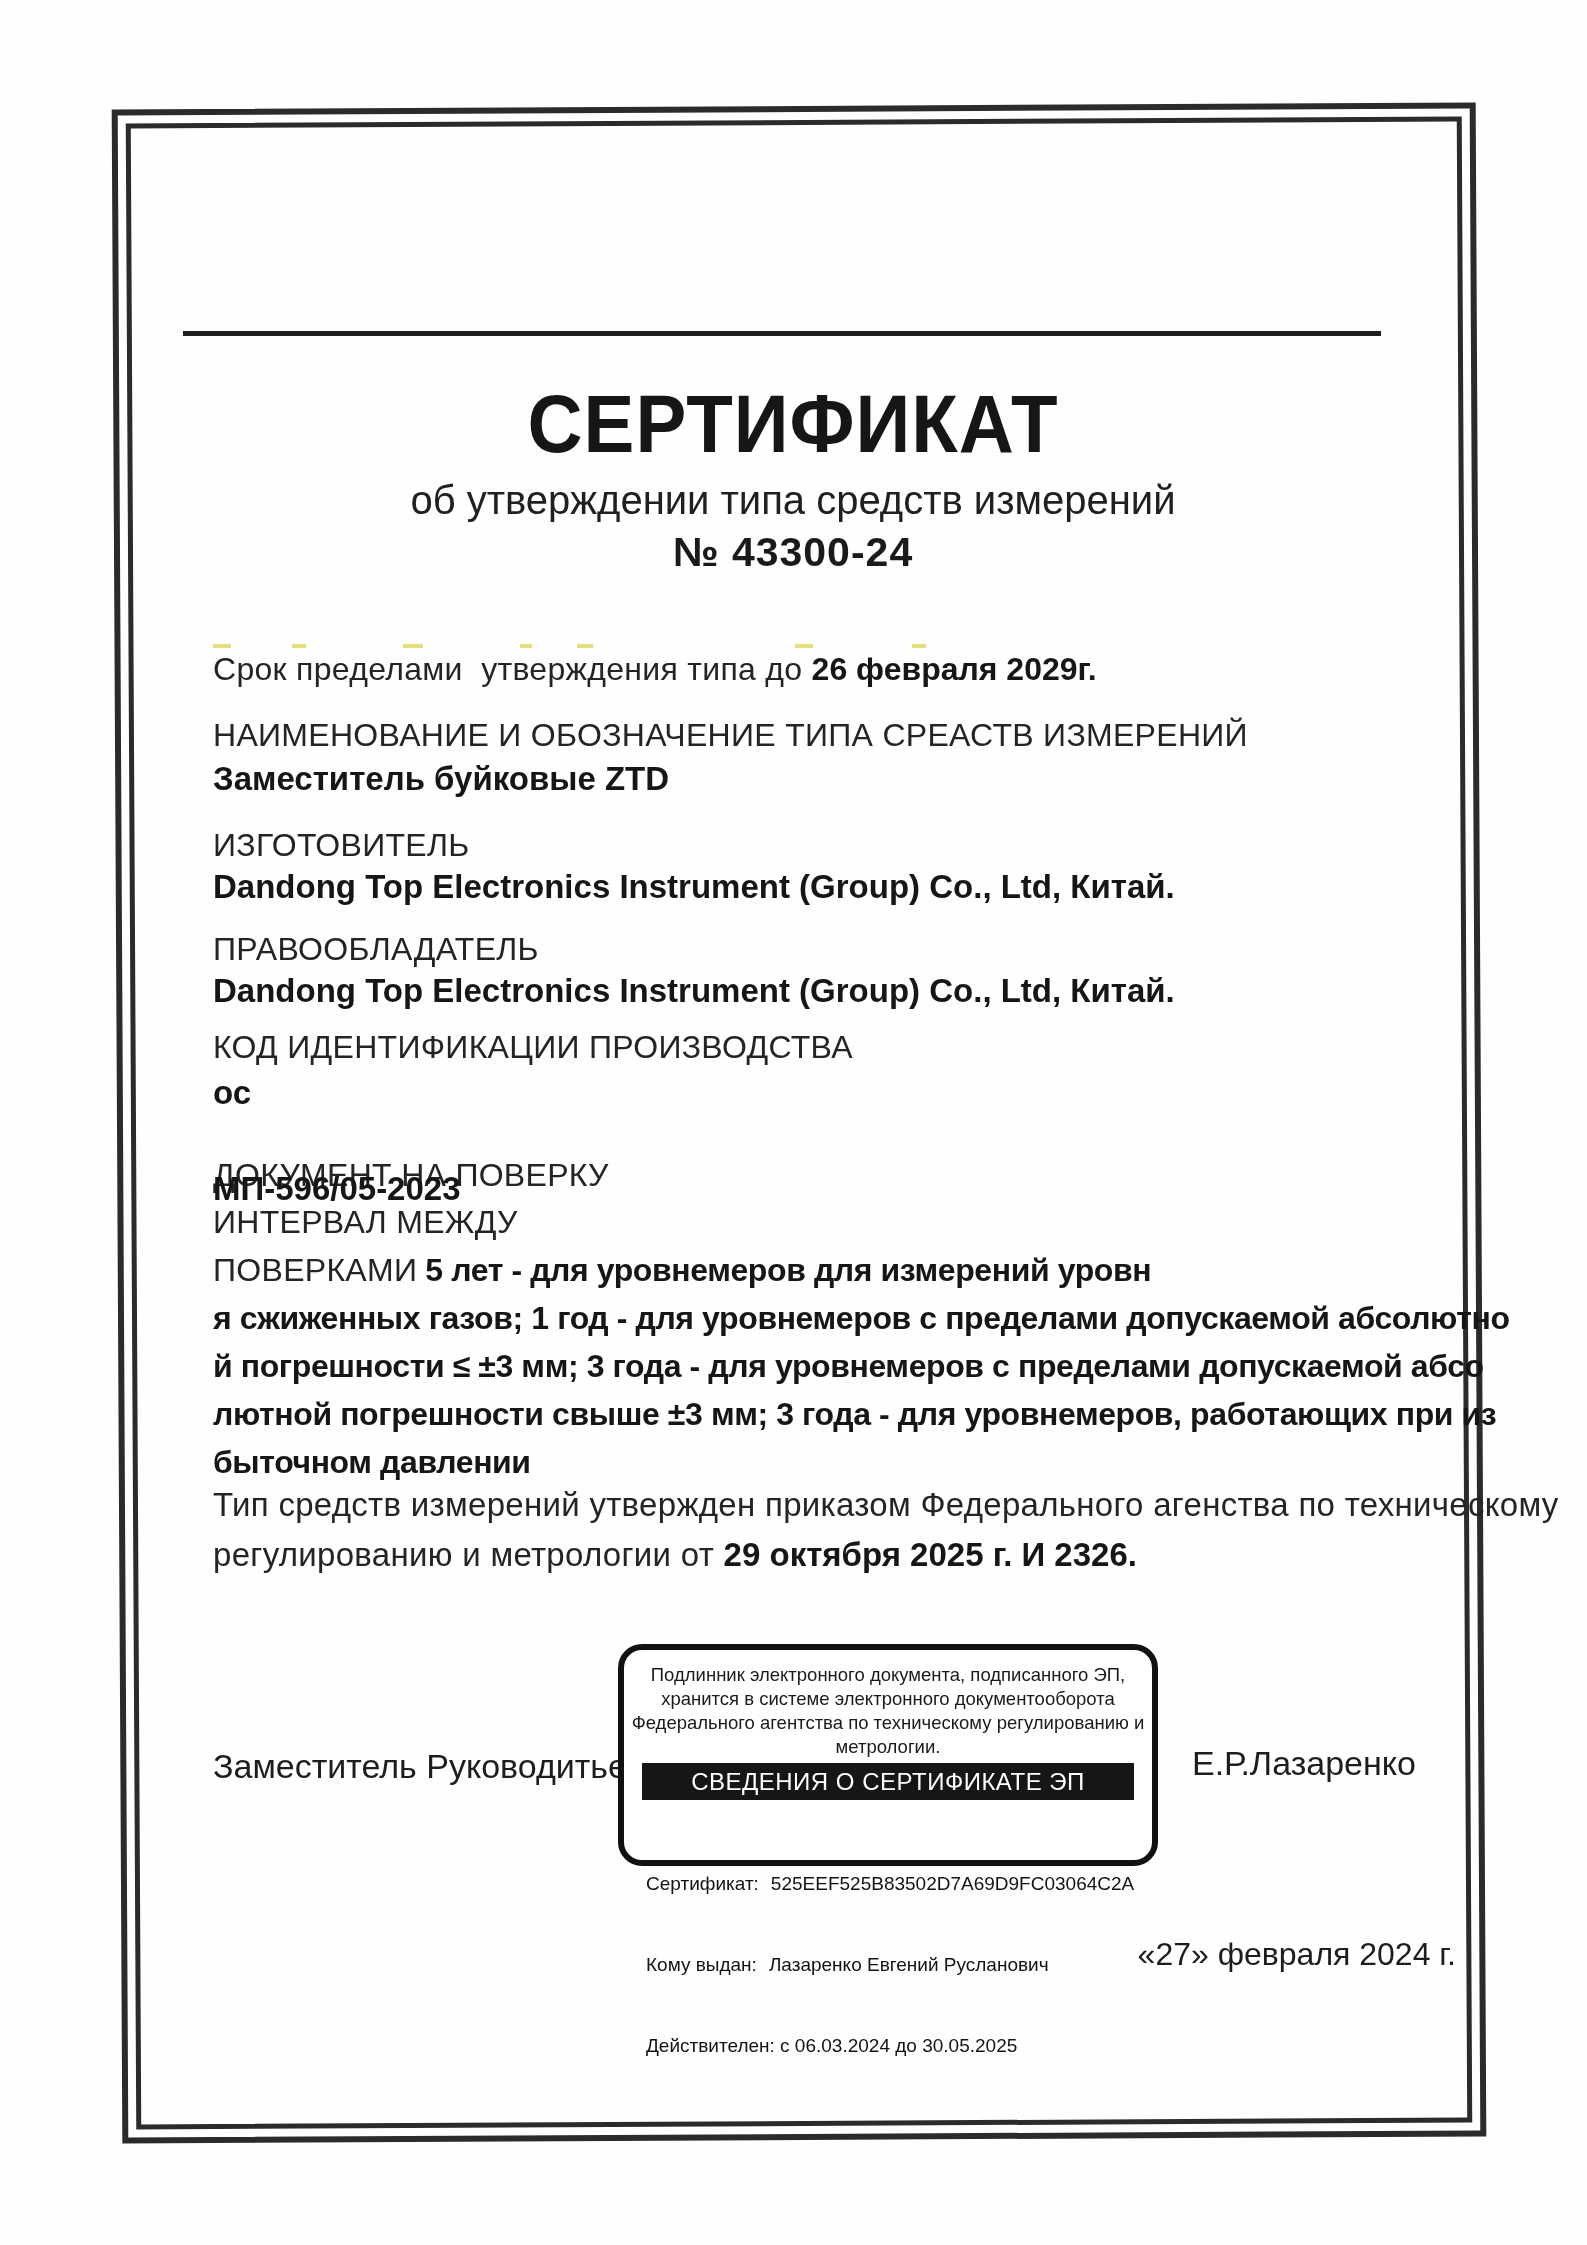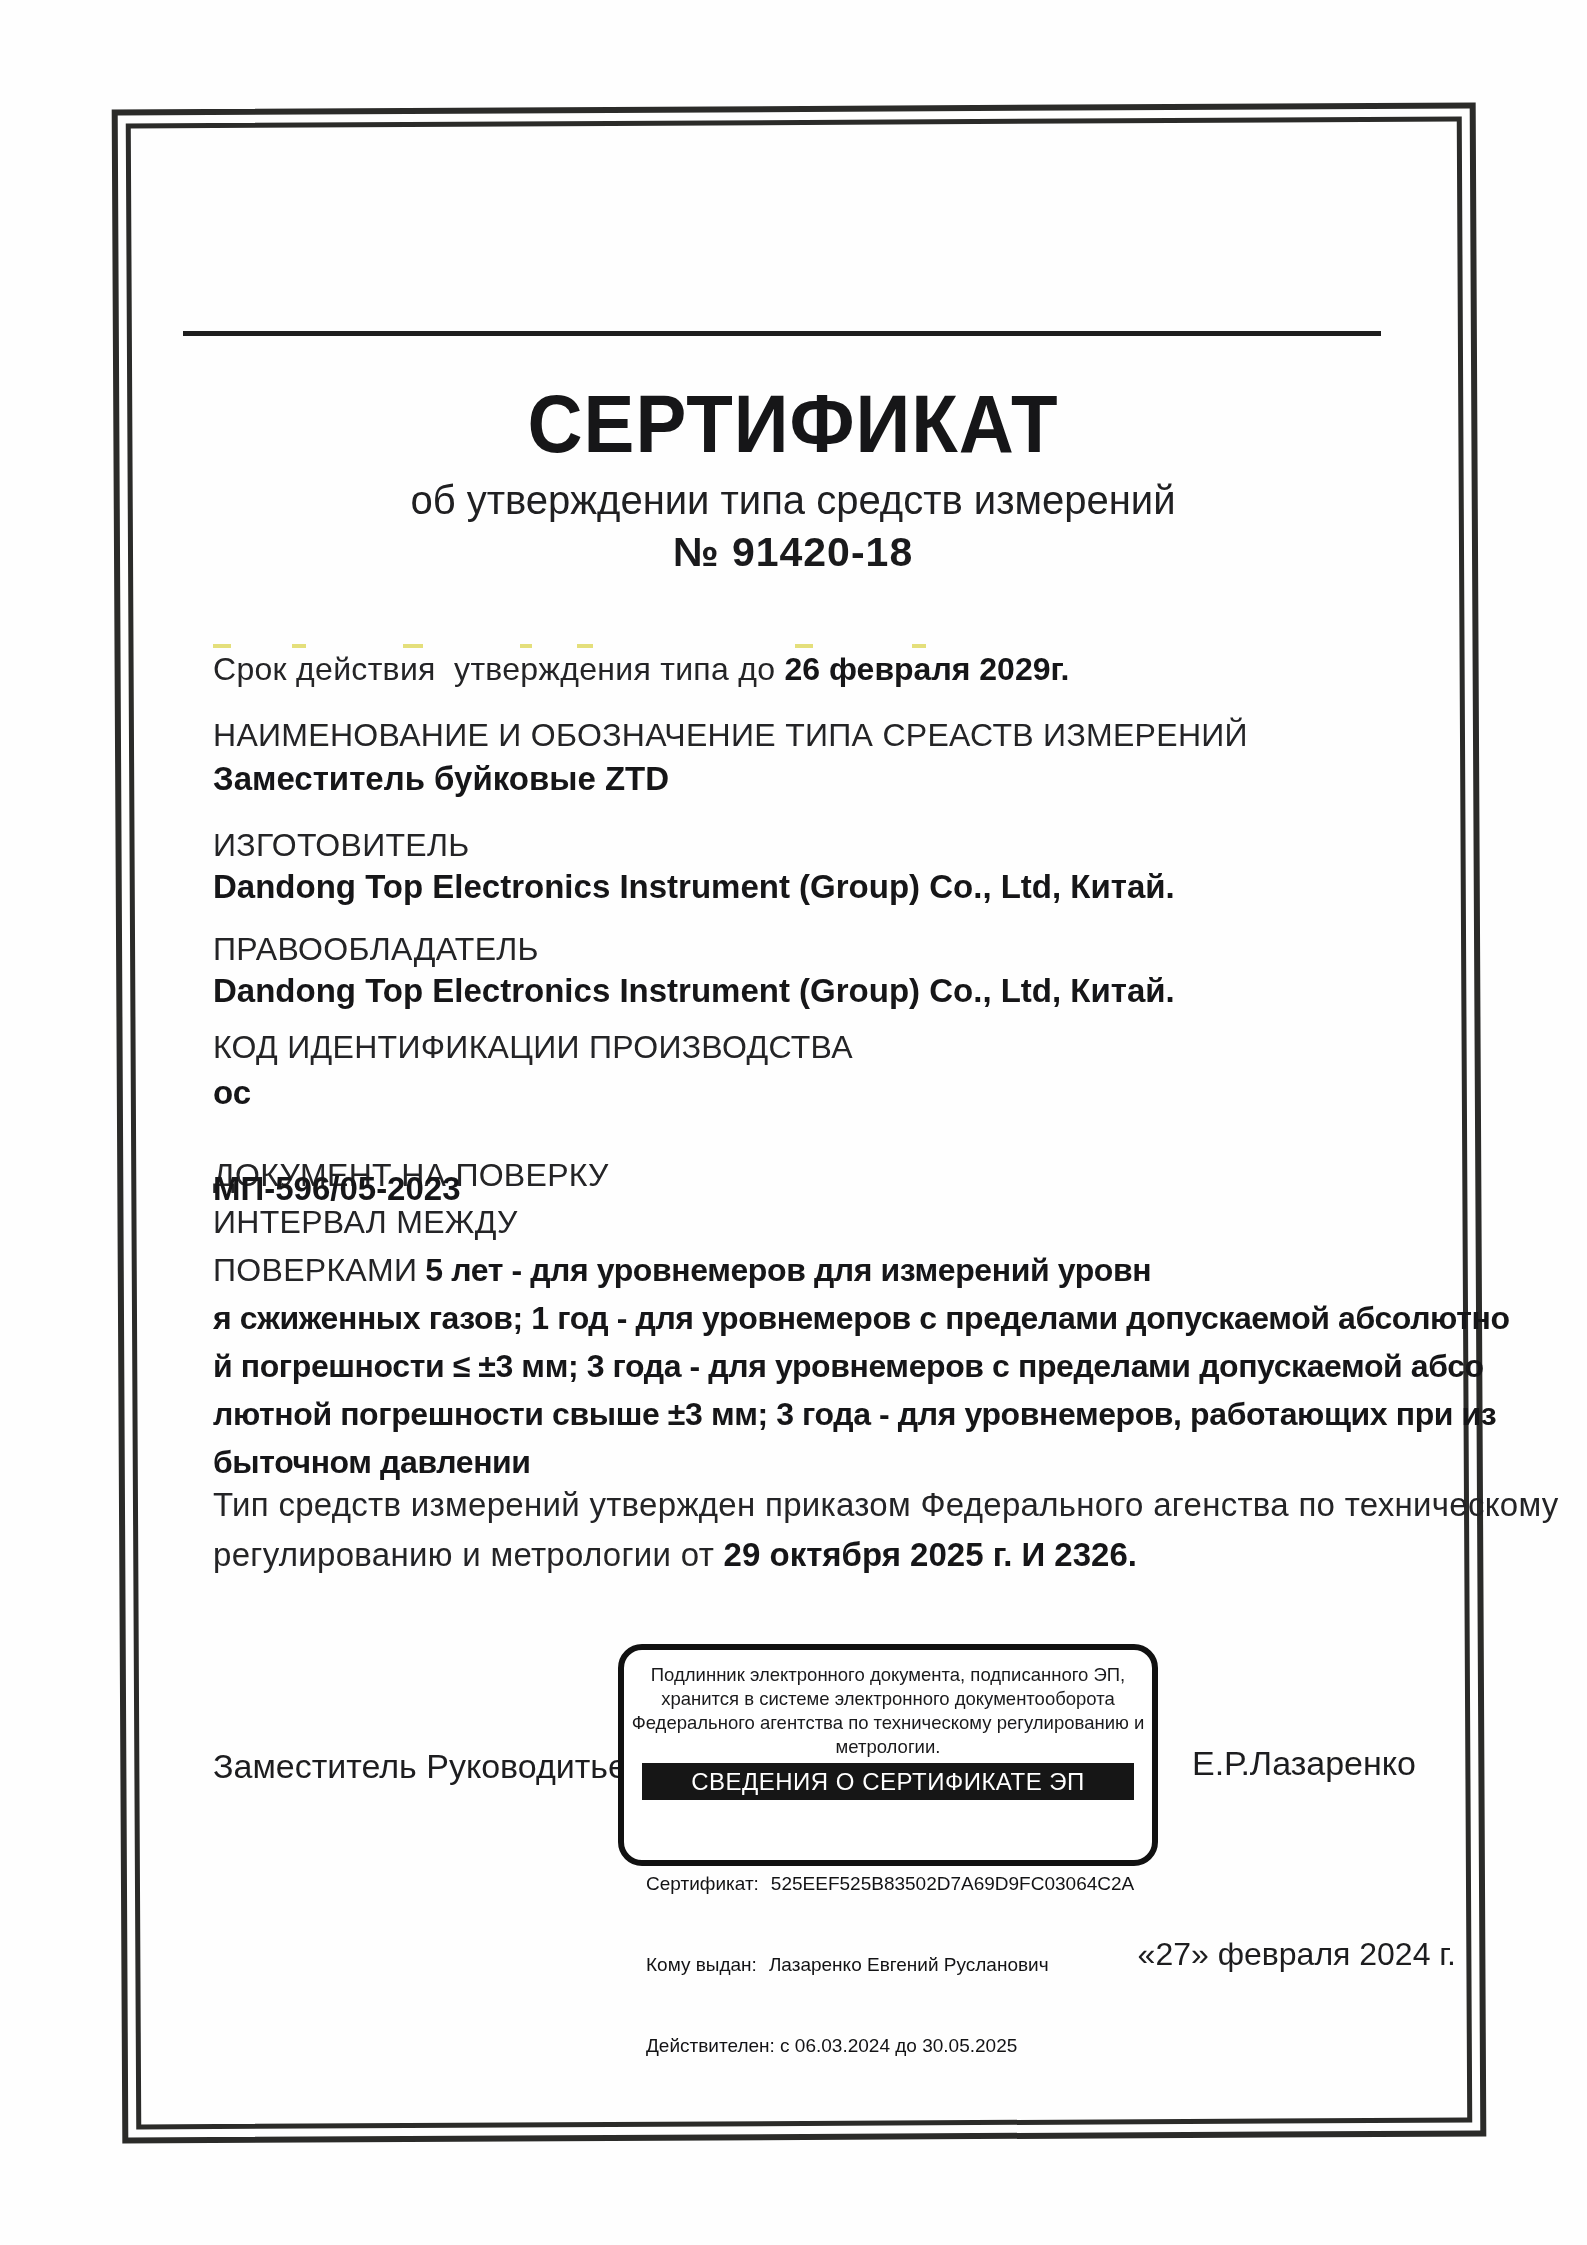--- a/index.html
+++ b/index.html
@@ -84,23 +84,23 @@
   <div class="dash" style="left:520px;width:12px;"></div>
   <div class="dash" style="left:577px;width:16px;"></div>
   <div class="dash" style="left:795px;width:18px;"></div>
   <div class="dash" style="left:912px;width:14px;"></div>
 
 
   <div class="rule"></div>
 
   <div class="doc-title">СЕРТИФИКАТ</div>
   <div class="doc-subtitle">об утверждении типа средств измерений</div>
-  <div class="doc-number">№ 91420-18</div>
+  <div class="doc-number">№ 43300-24</div>
 
-  <div class="line" style="top:646px;"><span class="t">Срок действия  утверждения типа до </span><span class="b">26 февраля 2029г.</span></div>
+  <div class="line" style="top:646px;"><span class="t">Срок пределами  утверждения типа до </span><span class="b">26 февраля 2029г.</span></div>
 
   <div class="line t" style="top:712px;">НАИМЕНОВАНИЕ И ОБОЗНАЧЕНИЕ ТИПА СРЕАСТВ ИЗМЕРЕНИЙ</div>
   <div class="line b" style="top:756px;font-size:33px;">Заместитель буйковые ZTD</div>
 
   <div class="line t" style="top:822px;">ИЗГОТОВИТЕЛЬ</div>
   <div class="line b" style="top:864px;font-size:33px;">Dandong Top Electronics Instrument (Group) Co., Ltd, Китай.</div>
 
   <div class="line t" style="top:926px;">ПРАВООБЛАДАТЕЛЬ</div>
   <div class="line b" style="top:968px;font-size:33px;">Dandong Top Electronics Instrument (Group) Co., Ltd, Китай.</div>
 

